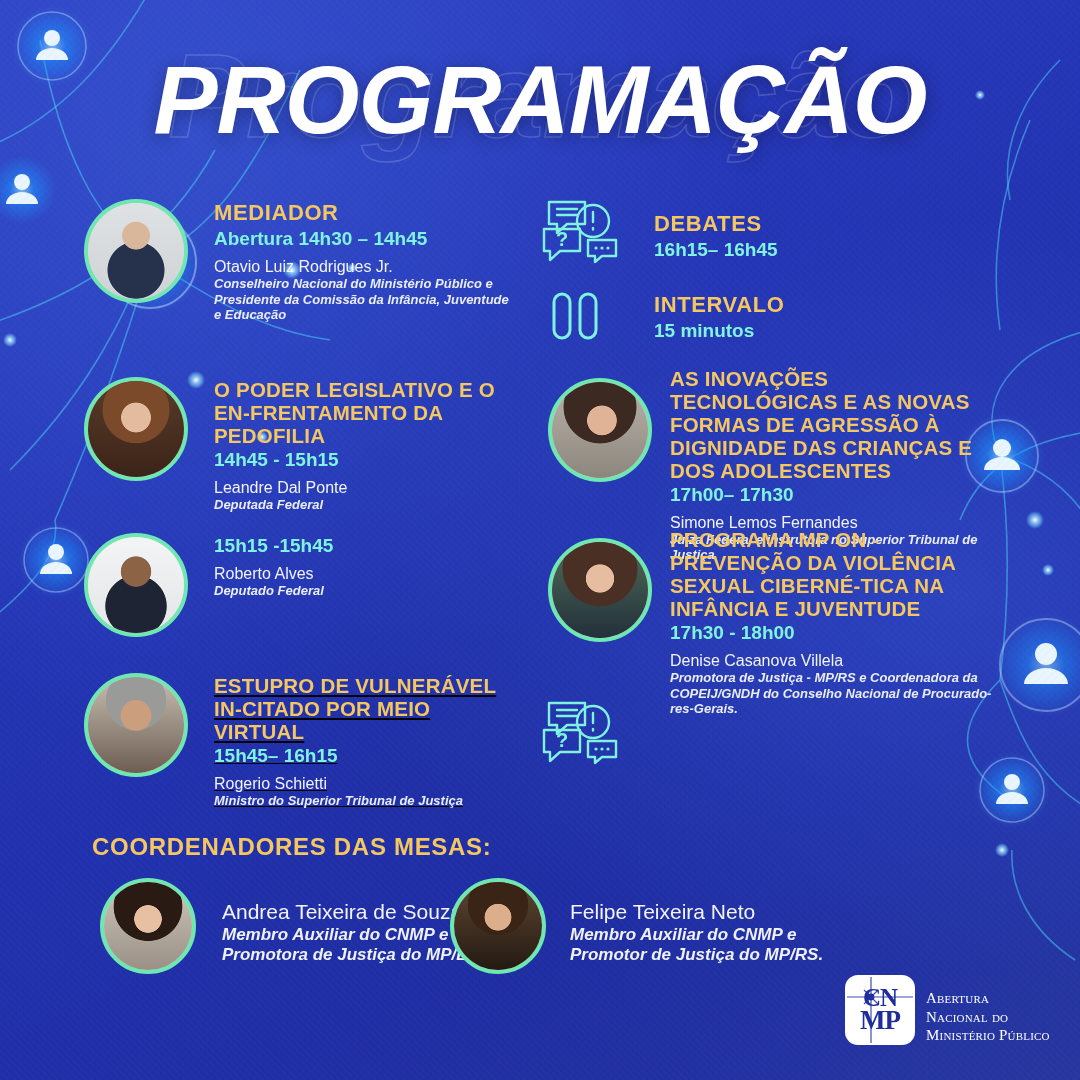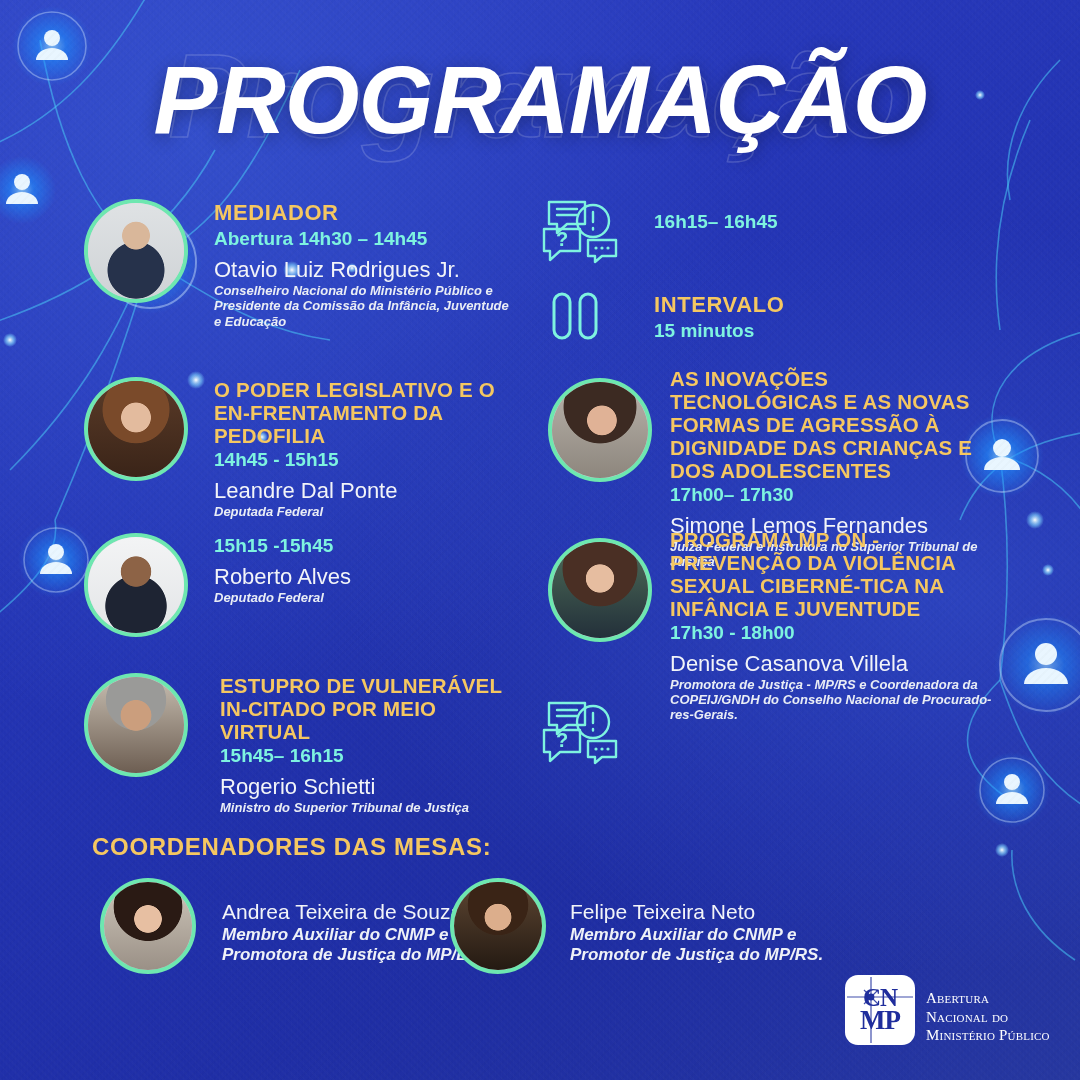--- a/index.html
+++ b/index.html
@@ -52,21 +52,21 @@
   .avatar .ph{position:absolute;inset:0;}
 
   .entry-title{
     color:#f5c761;font-weight:700;font-size:20.5px;line-height:1.12;
     letter-spacing:.2px;text-transform:uppercase;margin:0 0 1px 0;
   }
   .entry-time{
     color:#7ef3e0;font-weight:700;font-size:19px;line-height:1.2;margin:0 0 7px 0;
   }
   .entry-name{
-    color:#f2f4f8;font-size:22px;font-weight:400;line-height:1.1;margin:0 0 1px 0;
+    color:#f2f4f8;font-size:16px;font-weight:400;line-height:1.1;margin:0 0 1px 0;
   }
   .entry-role{
     color:#e9edf5;font-size:13px;font-style:italic;font-weight:700;line-height:1.18;margin:0;
   }
   .label-top{
     color:#f5c761;font-weight:700;font-size:22px;letter-spacing:.6px;
     text-transform:uppercase;margin:0 0 2px 0;
   }
   .block{position:absolute;}
 
@@ -237,40 +237,41 @@
     <div class="entry-name">Roberto Alves</div>
     <div class="entry-role">Deputado Federal</div>
   </div>
 
   <div class="avatar" style="left:84px;top:673px;width:104px;height:104px;">
     <div class="ph" style="background:
         radial-gradient(circle at 50% 40%, #cb9e7d 0 20%, rgba(0,0,0,0) 21%),
         radial-gradient(circle at 50% 24%, #9a9a98 0 34%, rgba(0,0,0,0) 35%),
         linear-gradient(#c6bdb0,#6d5e52);"></div>
   </div>
-  <div class="block" style="left:220px;top:675px;width:300px;">
+  <div class="block" style="left:214px;top:675px;width:300px;text-decoration:underline;">
     <div class="entry-title">ESTUPRO DE VULNERÁVEL IN-CITADO POR MEIO VIRTUAL</div>
     <div class="entry-time">15h45– 16h15</div>
     <div class="entry-name">Rogerio Schietti</div>
     <div class="entry-role">Ministro do Superior Tribunal de Justiça</div>
   </div>
 
   <svg class="ico" style="left:541px;top:196px;" width="80" height="72" viewBox="0 0 80 72" fill="none" stroke="#7ef3e0" stroke-width="2.4" stroke-linejoin="round" stroke-linecap="round">
     <path d="M8,6 h36 v22 h-18 l-10,9 v-9 h-8 z"></path>
     <path d="M16,13 h20 M16,19 h20"></path>
     <circle cx="52" cy="25" r="16"></circle>
     <path d="M52,16 v10 M52,32 v1.5"></path>
     <path d="M3,33 h36 v22 h-20 l-10,9 v-9 h-6 z"></path>
     <text x="21" y="50" font-family="Liberation Sans, sans-serif" font-size="20" font-weight="700" fill="#7ef3e0" stroke="none" text-anchor="middle">?</text>
     <path d="M47,44 h28 v16 h-14 l-7,6 v-6 h-7 z"></path>
     <circle cx="55" cy="52" r="1.6" fill="#7ef3e0" stroke="none"></circle>
     <circle cx="61" cy="52" r="1.6" fill="#7ef3e0" stroke="none"></circle>
     <circle cx="67" cy="52" r="1.6" fill="#7ef3e0" stroke="none"></circle>
   </svg>
   <div class="block" style="left:654px;top:211px;width:300px;">
+    <div class="label-top">DEBATES</div>
     <div class="entry-time">16h15– 16h45</div>
   </div>
 
   <svg class="ico" style="left:549px;top:290px;" width="56" height="52" viewBox="0 0 56 52" fill="none" stroke="#7ef3e0" stroke-width="3">
     <rect x="5" y="4" width="16" height="44" rx="8"></rect>
     <rect x="31" y="4" width="16" height="44" rx="8"></rect>
   </svg>
   <div class="block" style="left:654px;top:292px;width:300px;">
     <div class="label-top">INTERVALO</div>
     <div class="entry-time">15 minutos</div>

